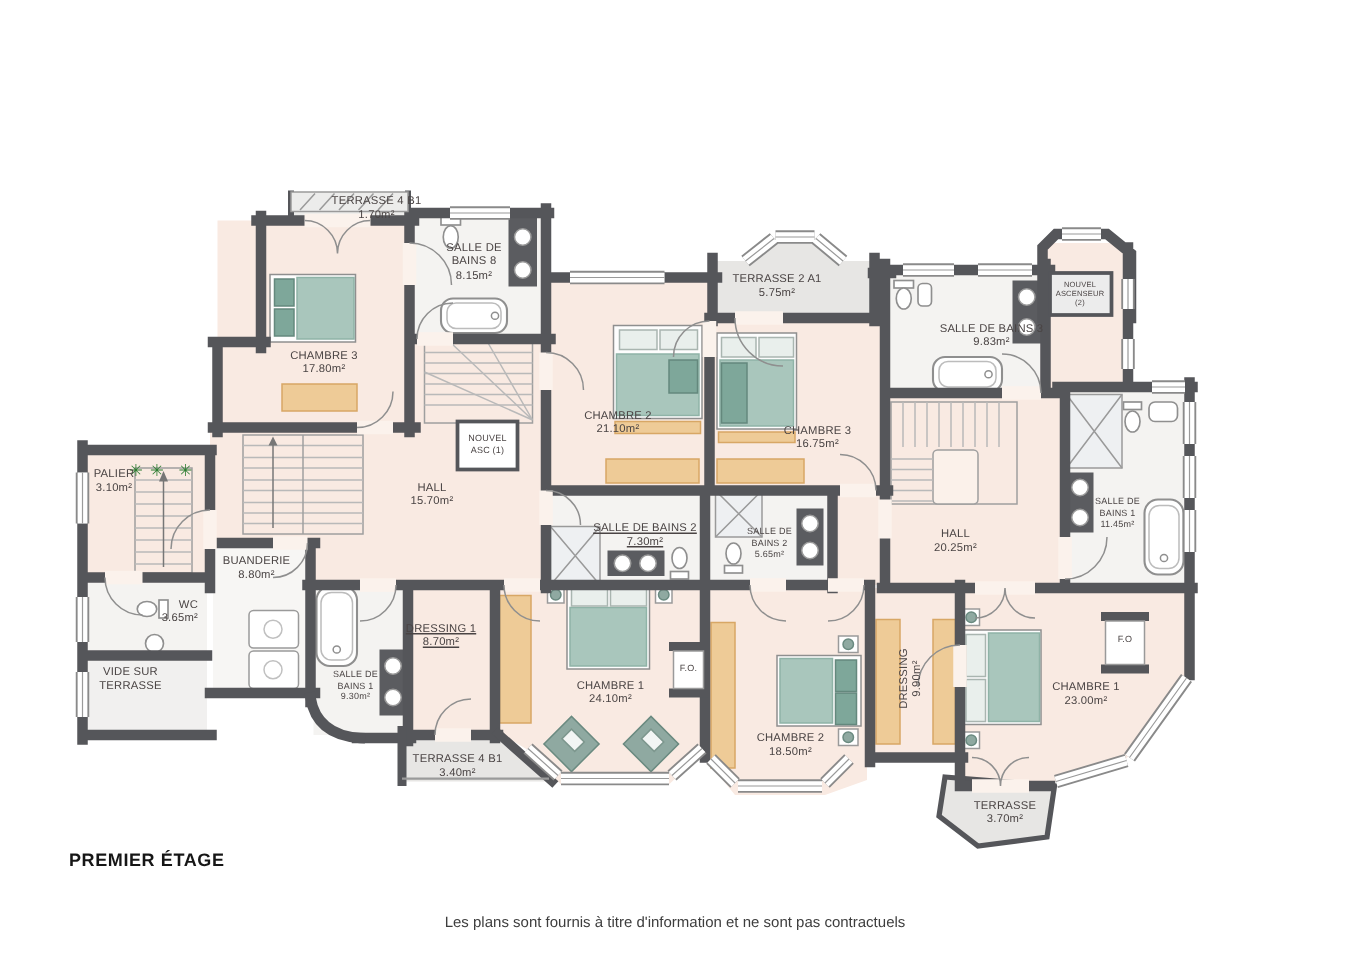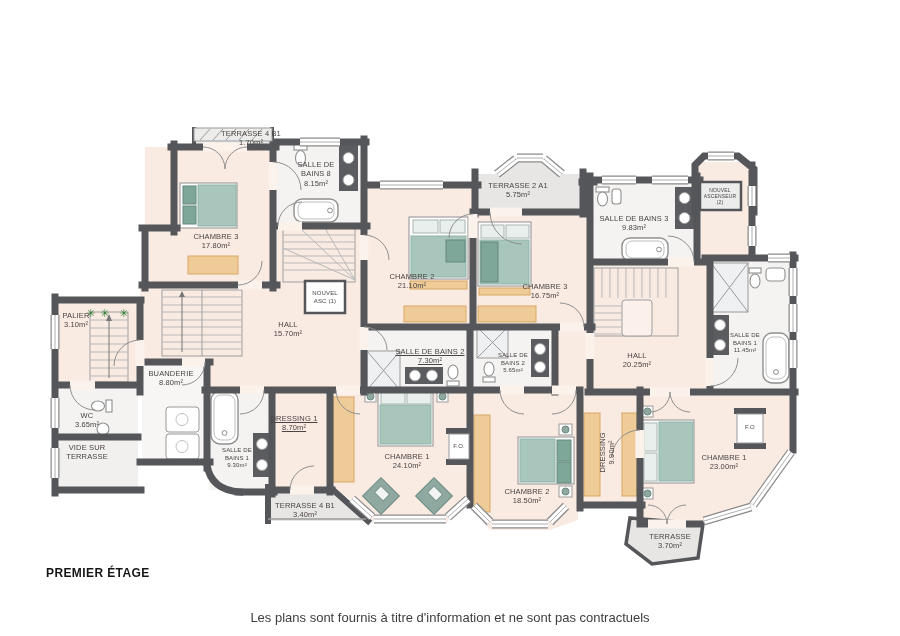--- a/index.html
+++ b/index.html
@@ -8,21 +8,21 @@
   #plan-svg{position:absolute;left:0;top:0;}
   .lbl{position:absolute;width:90px;margin-left:-45px;text-align:center;
        font-size:7.5px;line-height:1.25;color:#4a4444;letter-spacing:.15px;}
   .lbl span{display:block;}
   .lbl.small{font-size:6px;width:60px;margin-left:-30px;}
   .lbl.tiny{font-size:5px;width:44px;margin-left:-22px;line-height:1.15;}
   .lbl.vert{transform:rotate(-90deg);width:70px;margin-left:-35px;}
   #title{position:absolute;left:46px;top:566px;font-size:12px;font-weight:bold;color:#161616;
          letter-spacing:.4px;}
   #disclaimer{position:absolute;left:0;top:610px;width:900px;text-align:center;
-              font-size:13px;color:#3d3d3d;}
+              font-size:10px;color:#3d3d3d;}
 </style>
 </head>
 <body>
 
 <div id="stage">
 
 <svg id="plan-svg" width="900" height="636" viewBox="0 0 900 636">
 
   <g>
     <rect x="145" y="147" width="128" height="140" fill="#f9eae2"></rect>
@@ -400,21 +400,21 @@
       <span>5.75m²</span>
     </div>
   <div class="lbl" style="left:412px;top:272px;">
       <span>CHAMBRE 2</span>
       <span>21.10m²</span>
     </div>
   <div class="lbl" style="left:545px;top:282px;">
       <span>CHAMBRE 3</span>
       <span>16.75m²</span>
     </div>
-  <div class="lbl" style="left:634px;top:214px;">
+  <div class="lbl" style="left:661px;top:214px;">
       <span>SALLE DE BAINS 3</span>
       <span>9.83m²</span>
     </div>
   <div class="lbl tiny" style="left:720px;top:188px;">
       <span>NOUVEL</span>
       <span>ASCENSEUR</span>
       <span>(2)</span>
     </div>
   <div class="lbl" style="left:76px;top:311px;">
       <span>PALIER</span>
@@ -435,21 +435,21 @@
     </div>
   <div class="lbl" style="left:637px;top:351px;">
       <span>HALL</span>
       <span>20.25m²</span>
     </div>
   <div class="lbl small" style="left:745px;top:332px;">
       <span>SALLE DE</span>
       <span>BAINS 1</span>
       <span>11.45m²</span>
     </div>
-  <div class="lbl" style="left:87px;top:411px;">
+  <div class="lbl" style="left:87px;top:398px;text-align:right;">
       <span>WC</span>
       <span>3.65m²</span>
     </div>
   <div class="lbl" style="left:171px;top:369px;">
       <span>BUANDERIE</span>
       <span>8.80m²</span>
     </div>
   <div class="lbl" style="left:294px;top:414px;text-decoration:underline;">
       <span>DRESSING 1</span>
       <span>8.70m²</span>

